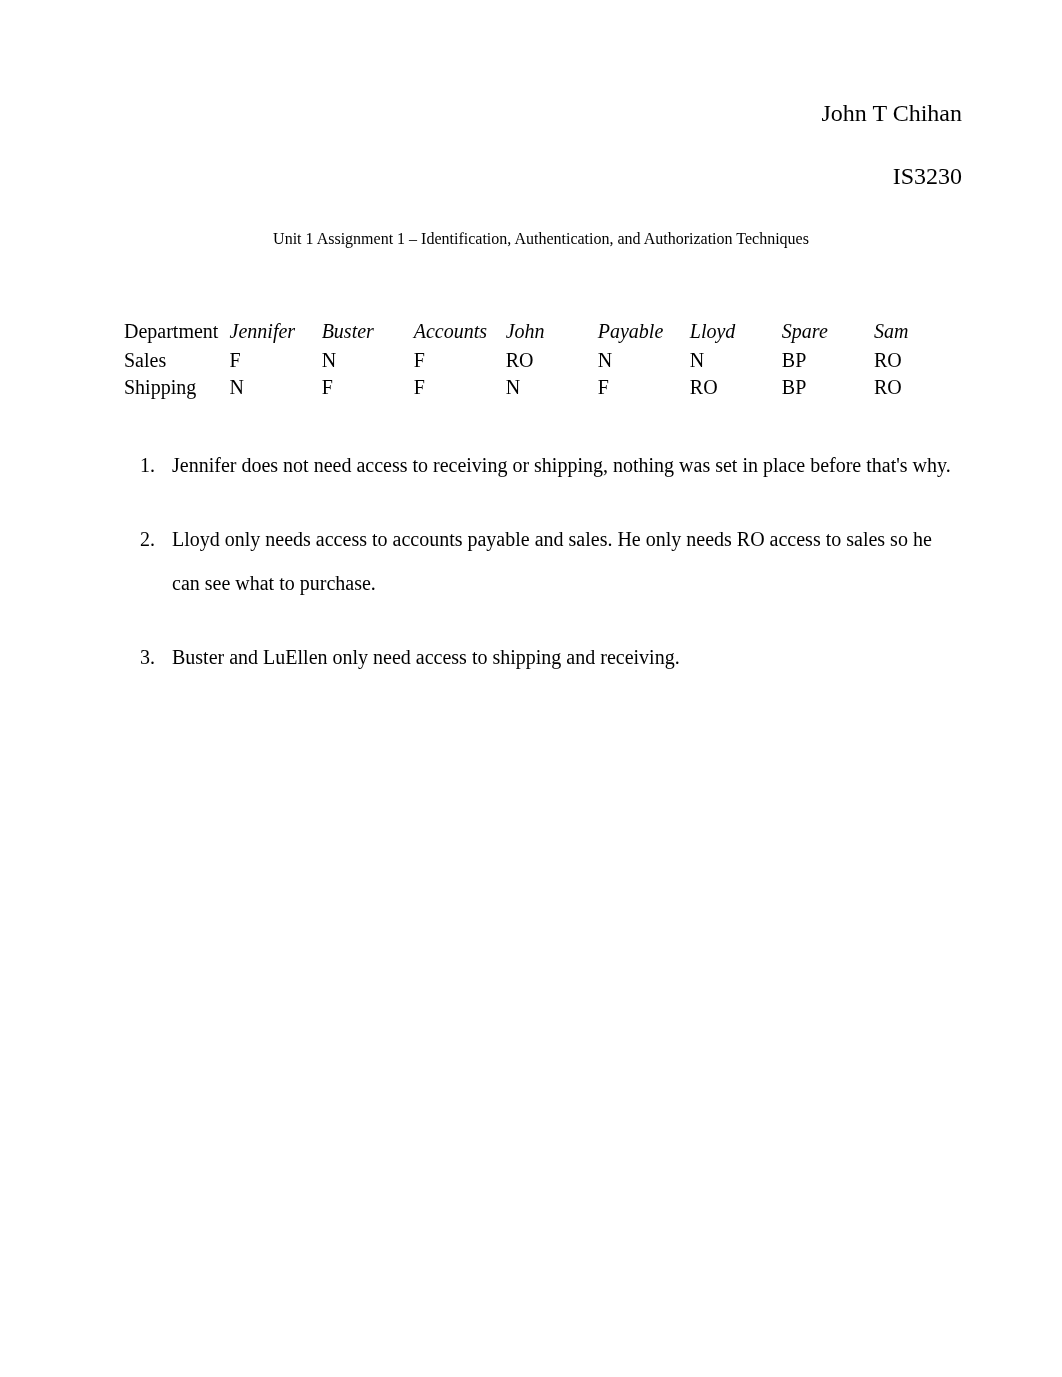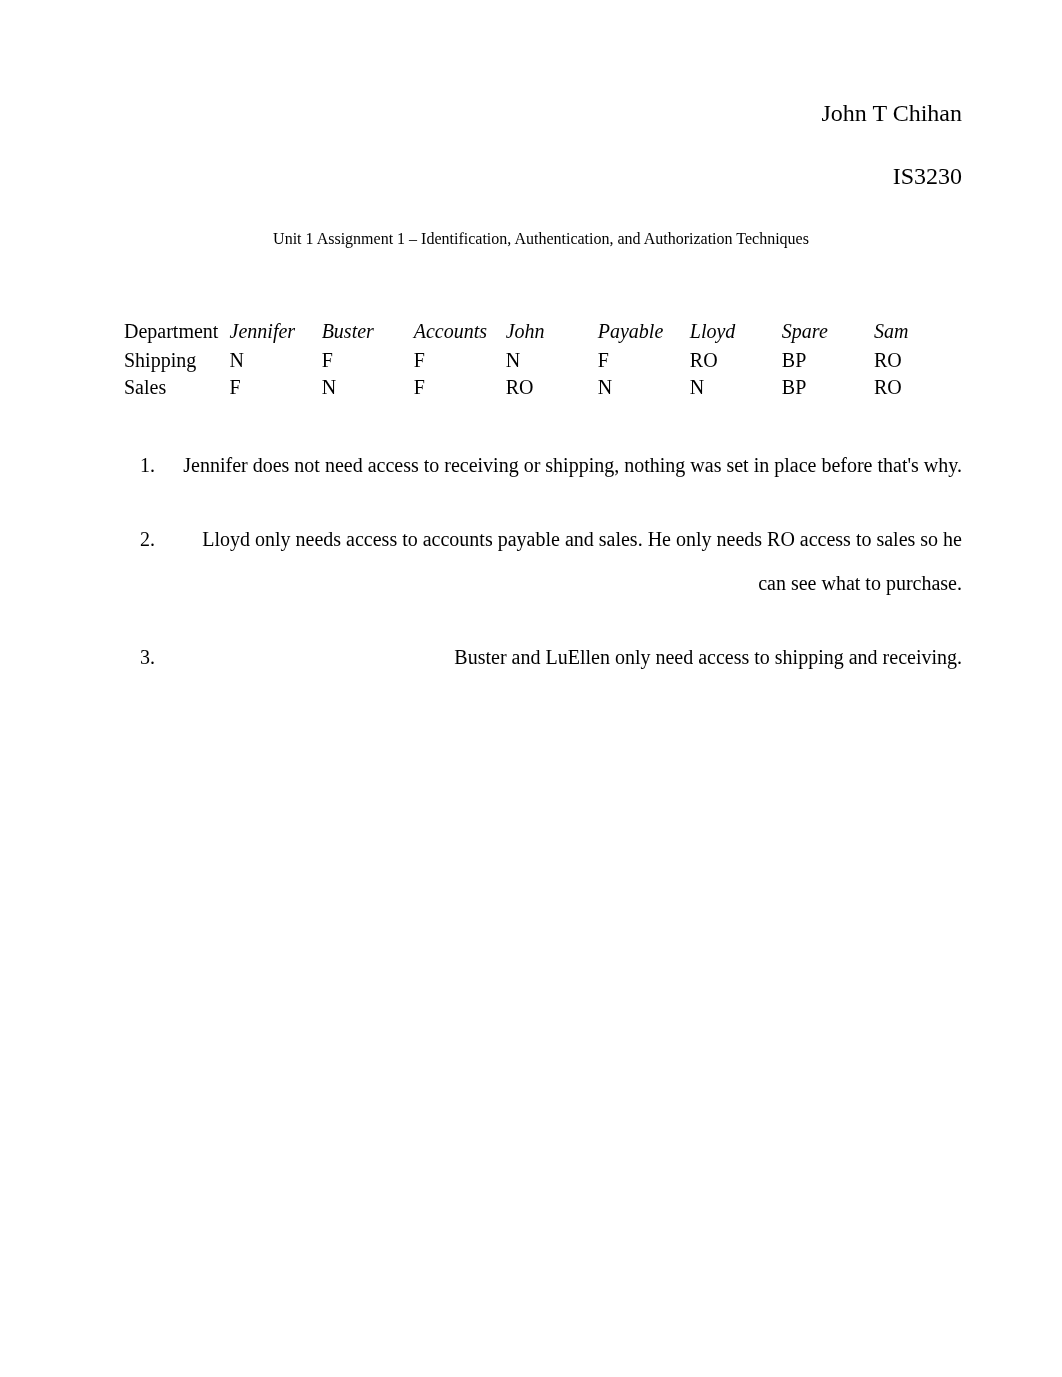--- a/index.html
+++ b/index.html
@@ -54,21 +54,20 @@
     }
     ol.notes {
       list-style: decimal;
       padding-left: 40px;
       font-size: 20px;
     }
     ol.notes li {
       margin-bottom: 30px;
       padding-left: 12px;
       line-height: 2.2;
-      text-align: right;
     }
   </style>
 </head>
 <body>
 
 <div class="header-block">
   <div class="header-line">John T Chihan</div>
   <div class="header-line">IS3230</div>
 </div>
 
@@ -84,38 +83,38 @@
         <th class="coln">Accounts</th>
         <th class="coln">John</th>
         <th class="coln">Payable</th>
         <th class="coln">Lloyd</th>
         <th class="coln">Spare</th>
         <th class="coln">Sam</th>
       </tr>
     </thead>
     <tbody>
       <tr>
+        <td class="rowlabel">Sales</td>
+        <td>F</td>
+        <td>N</td>
+        <td>F</td>
+        <td>RO</td>
+        <td>N</td>
+        <td>N</td>
+        <td>BP</td>
+        <td>RO</td>
+      </tr>
+      <tr>
         <td class="rowlabel">Shipping</td>
         <td>N</td>
         <td>F</td>
         <td>F</td>
         <td>N</td>
         <td>F</td>
         <td>RO</td>
-        <td>BP</td>
-        <td>RO</td>
-      </tr>
-      <tr>
-        <td class="rowlabel">Sales</td>
-        <td>F</td>
-        <td>N</td>
-        <td>F</td>
-        <td>RO</td>
-        <td>N</td>
-        <td>N</td>
         <td>BP</td>
         <td>RO</td>
       </tr>
     </tbody>
   </table>
 </div>
 
 <ol class="notes">
   <li>Jennifer does not need access to receiving or shipping, nothing was set in place before that's why.</li>
   <li>Lloyd only needs access to accounts payable and sales. He only needs RO access to sales so he can see what to purchase.</li>

